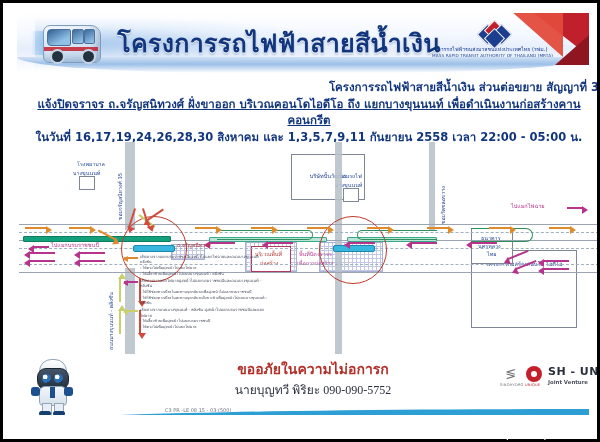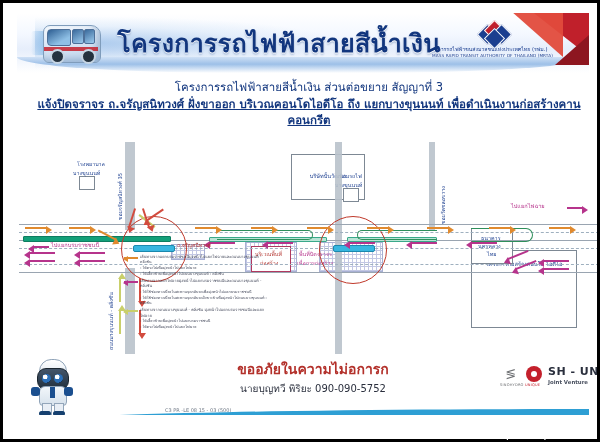--- a/index.html
+++ b/index.html
@@ -58,21 +58,21 @@
   .mrta .mark{width:26px;height:22px;margin:0 auto 1px;position:relative;}
   .mrta .mark .dia{position:absolute;width:13px;height:13px;background:#1b3e8f;
      transform:rotate(45deg);border:1px solid #fff;}
   .mrta .mark .d1{left:0;top:4px;} .mrta .mark .d2{left:7px;top:0px;background:#c01f2c;}
   .mrta .mark .d3{left:14px;top:4px;} .mrta .mark .d4{left:7px;top:8px;background:#1b3e8f;}
   .mrta .th{font-size:5.2px;color:#1b3e8f;line-height:1.25;white-space:nowrap;}
   .mrta .en{font-size:4.2px;color:#1b3e8f;line-height:1.25;white-space:nowrap;letter-spacing:.1px;}
 
   
   .notice{position:absolute;left:10px;top:70px;width:580px;text-align:center;color:#12367e;}
-  .notice .l1{font-size:11.5px;font-weight:normal;line-height:1.45;}
+  .notice .l1{font-size:11.5px;font-weight:bold;line-height:1.45;text-align:right;}
   .notice .l2{font-size:11.5px;font-weight:bold;line-height:1.45;text-decoration:underline;}
   .notice .l3{font-size:11.5px;font-weight:bold;line-height:1.55;}
 
   
   .map{position:absolute;left:10px;top:133px;width:580px;height:212px;background:#fff;overflow:hidden;}
   .map *{box-sizing:border-box;}
   .hair{position:absolute;height:0;border-top:1px solid #9aa5b1;}
   .hairg{position:absolute;height:0;border-top:1px dashed #9fb0bf;}
   .vband{position:absolute;background:#b9c2cb;opacity:.9;}
 
@@ -147,21 +147,21 @@
   .bubble{position:absolute;left:62px;top:6px;width:106px;height:38px;border-radius:19px;
      background:#1f62b6;display:flex;flex-direction:column;align-items:center;justify-content:center;}
   .bubble::after{content:"";position:absolute;left:-8px;top:18px;width:0;height:0;
      border-top:5px solid transparent;border-bottom:5px solid transparent;border-right:10px solid #1f62b6;}
   .bubble span{color:#fff;font-size:8.5px;font-weight:bold;line-height:1.5;white-space:nowrap;}
 
   .doccode{position:absolute;left:148px;top:50px;font-size:5px;color:#6d7784;white-space:nowrap;}
 
   .apology{position:absolute;left:196px;top:2px;width:200px;text-align:center;}
   .apology .big{font-size:14px;font-weight:bold;color:#b3312b;line-height:1.5;white-space:nowrap;}
-  .apology .sm{font-size:10px;color:#2a2f3d;line-height:1.7;white-space:nowrap;}
+  .apology .sm{font-size:12px;color:#2a2f3d;line-height:1.7;white-space:nowrap;font-family:Liberation Serif, serif;}
 
   .shun{position:absolute;left:483px;top:8px;width:96px;height:30px;}
   .shun .sino{position:absolute;left:0;top:1px;width:22px;height:16px;
      color:#6d6f72;font-size:13px;line-height:16px;text-align:center;font-style:italic;}
   .shun .uniq{position:absolute;left:26px;top:1px;width:16px;height:16px;border-radius:50%;
      background:#c4202c;}
   .shun .uniq::after{content:"";position:absolute;left:5px;top:5px;width:6px;height:6px;
      background:#fff;border-radius:50%;}
   .shun .c1{position:absolute;left:0;top:18px;font-size:3.6px;color:#6d6f72;letter-spacing:.2px;}
   .shun .c2{position:absolute;left:25px;top:18px;font-size:3.6px;color:#c4202c;letter-spacing:.2px;}
@@ -215,20 +215,21 @@
               <span class="dia d4"></span>
           </div>
           <div class="th">การรถไฟฟ้าขนส่งมวลชนแห่งประเทศไทย (รฟม.)</div>
           <div class="en">MASS RAPID TRANSIT AUTHORITY OF THAILAND (MRTA)</div>
         </div>
       </div>
 
       <div class="notice">
         <div class="l1">โครงการรถไฟฟ้าสายสีน้ำเงิน ส่วนต่อขยาย สัญญาที่ 3</div>
         <div class="l2">แจ้งปิดจราจร ถ.จรัญสนิทวงศ์ ฝั่งขาออก บริเวณคอนโดไอดีโอ ถึง แยกบางขุนนนท์ เพื่อดำเนินงานก่อสร้างคานคอนกรีต</div>
+        <div class="l3">ในวันที่ 16,17,19,24,26,28,30 สิงหาคม และ 1,3,5,7,9,11 กันยายน 2558 เวลา 22:00 - 05:00 น.</div>
       </div>
 
       <div class="map">
 
         <div class="bldg" style="left:272px;top:12px;width:74px;height:46px;"></div>
         <div class="bldg-lbl" style="left:272px;top:30px;width:74px;">บริษัทปั้นวัฒนา</div>
 
         <div class="bldg" style="left:452px;top:108px;width:106px;height:78px;"></div>
         <div class="bldg-lbl" style="left:452px;top:118px;width:106px;">โครงการก่อสร้างคอนโด ไอดีโอ</div>
 

